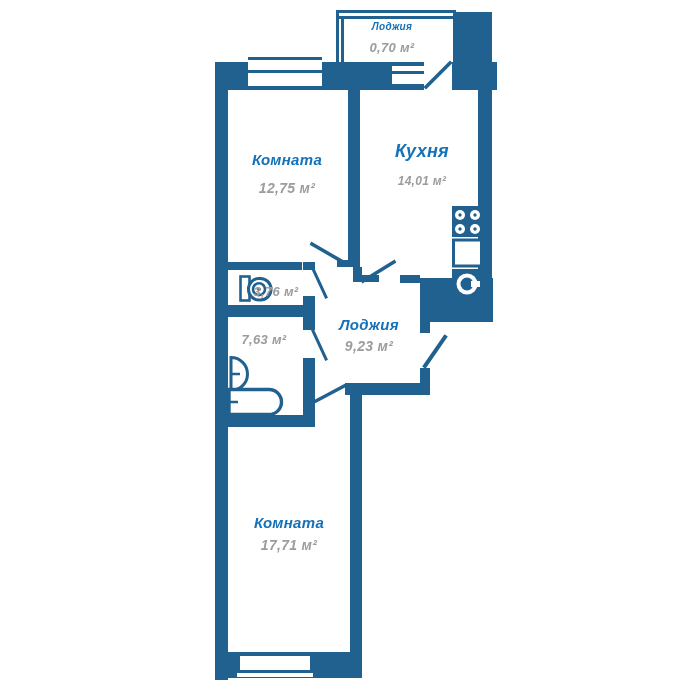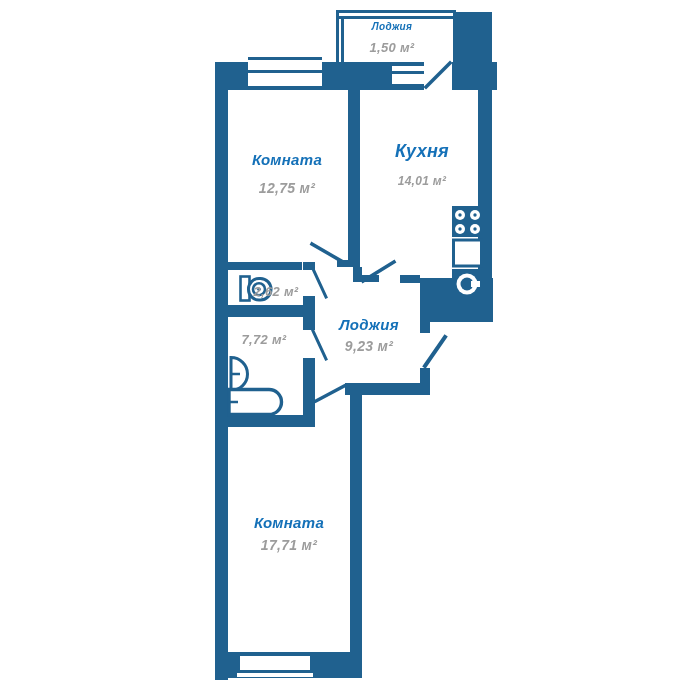--- a/index.html
+++ b/index.html
@@ -100,31 +100,31 @@
       <path d="M231 357.5 a16.5 16.5 0 0 1 0 33 Z" fill="#fff" stroke="#20618f" stroke-width="3"></path>
       <line x1="231" y1="374" x2="240" y2="374" stroke="#20618f" stroke-width="2.5"></line>
     </g>
     <g>
       <path d="M229 389.5 h40 a12.5 12.5 0 0 1 0 25 h-40 Z" fill="#fff" stroke="#20618f" stroke-width="3.4"></path>
       <line x1="229" y1="402" x2="238" y2="402" stroke="#20618f" stroke-width="2.5"></line>
     </g>
   </svg>
 
   <div class="lbl" style="left:342px;top:21px;width:100px;font-size:10px">Лоджия</div>
-  <div class="area" style="left:342px;top:40px;width:100px;font-size:13px">1,50 м²</div>
+  <div class="area" style="left:342px;top:40px;width:100px;font-size:13px">0,70 м²</div>
 
   <div class="lbl" style="left:230px;top:151px;width:114px;font-size:15px">Комната</div>
   <div class="area" style="left:230px;top:180px;width:114px;font-size:14px">12,75 м²</div>
 
   <div class="lbl" style="left:371px;top:141px;width:102px;font-size:18px">Кухня</div>
   <div class="area" style="left:371px;top:174px;width:102px;font-size:12px">14,01 м²</div>
 
-  <div class="area" style="left:246px;top:284px;width:60px;font-size:13px">2,62 м²</div>
+  <div class="area" style="left:246px;top:284px;width:60px;font-size:13px">3,76 м²</div>
 
-  <div class="area" style="left:234px;top:332px;width:60px;font-size:13px">7,72 м²</div>
+  <div class="area" style="left:234px;top:332px;width:60px;font-size:13px">7,63 м²</div>
 
   <div class="lbl" style="left:317px;top:316px;width:104px;font-size:15px">Лоджия</div>
   <div class="area" style="left:317px;top:338px;width:104px;font-size:14px">9,23 м²</div>
 
   <div class="lbl" style="left:232px;top:514px;width:114px;font-size:15px">Комната</div>
   <div class="area" style="left:232px;top:537px;width:114px;font-size:14px">17,71 м²</div>
 
 </div>
 
 </body></html>

